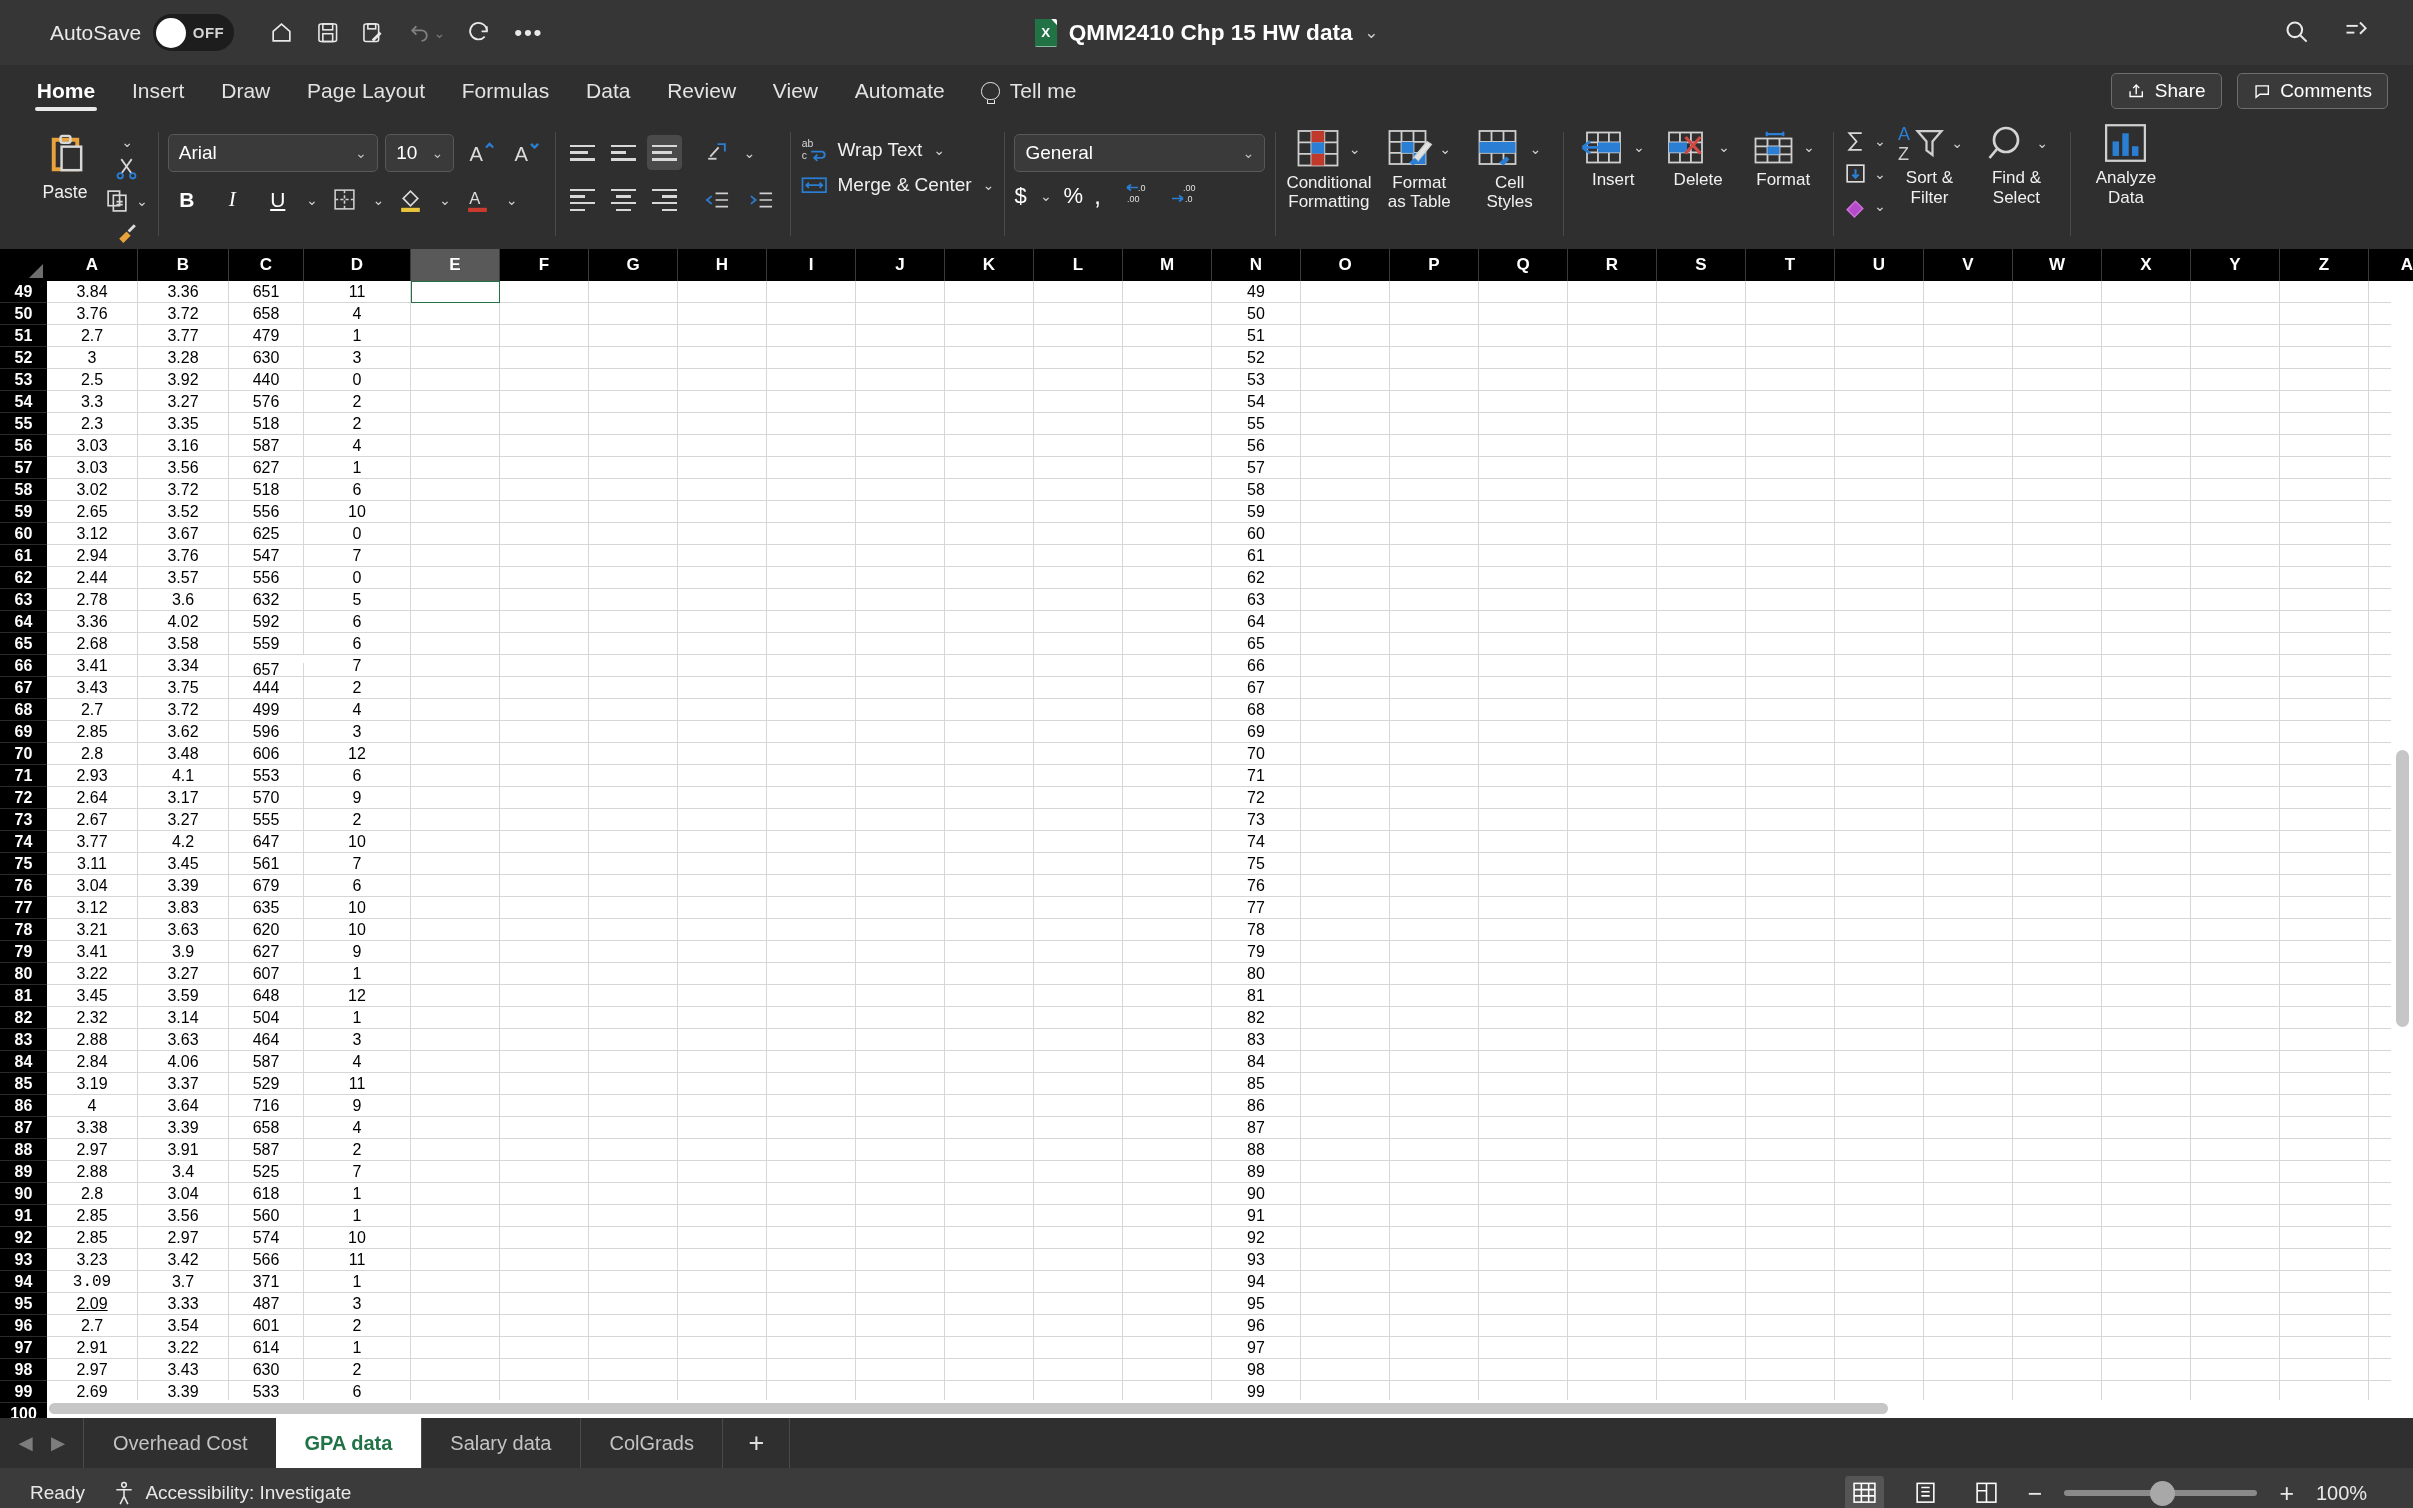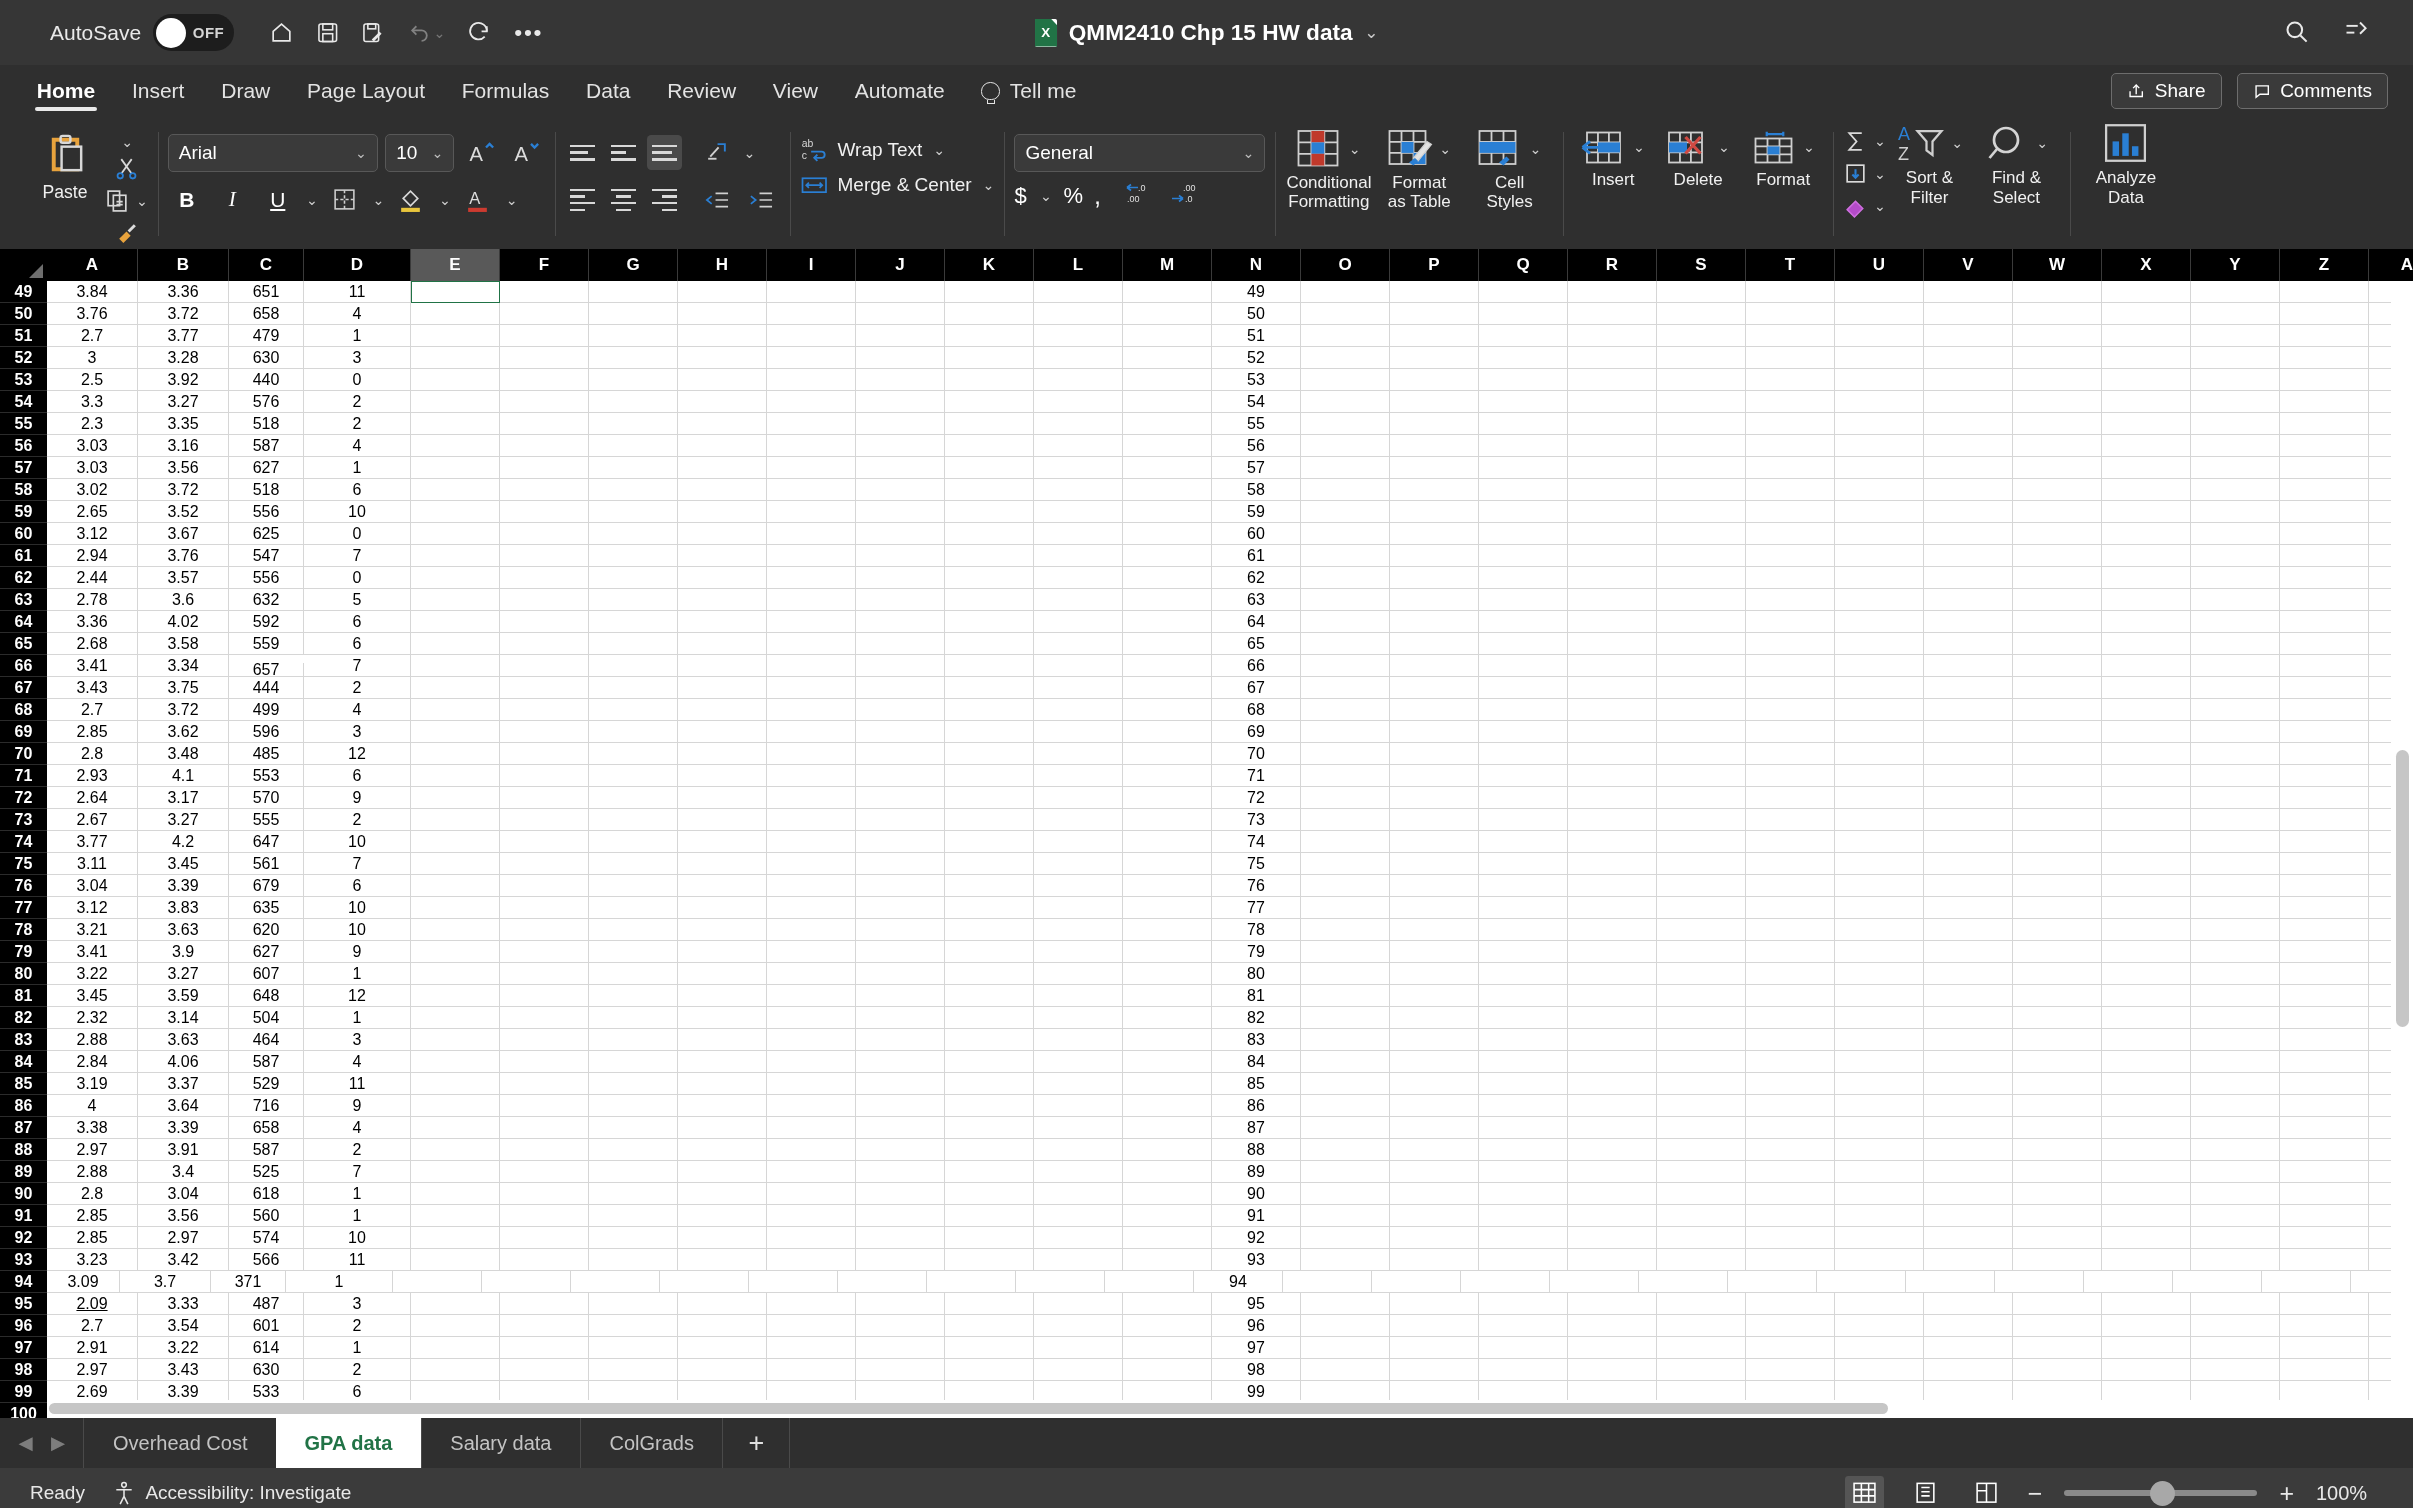--- a/index.html
+++ b/index.html
@@ -1365,21 +1365,21 @@
           <div class="cell empty" style="width: 89px;"></div>
           <div class="cell empty" style="width: 89px;"></div>
           <div class="cell empty" style="width: 89px;"></div>
           <div class="cell empty" style="width: 89px;"></div>
           <div class="cell empty" style="width: 89px;"></div>
           <div class="cell empty" style="width: 89px;"></div>
         </div>
         <div class="row">
           <div class="cell" style="width: 91px;">2.8</div>
           <div class="cell" style="width: 91px;">3.48</div>
-          <div class="cell" style="width: 75px;">485</div>
+          <div class="cell" style="width: 75px;">606</div>
           <div class="cell" style="width: 107px;">12</div>
           <div class="cell empty" style="width: 89px;"></div>
           <div class="cell empty" style="width: 89px;"></div>
           <div class="cell empty" style="width: 89px;"></div>
           <div class="cell empty" style="width: 89px;"></div>
           <div class="cell empty" style="width: 89px;"></div>
           <div class="cell empty" style="width: 89px;"></div>
           <div class="cell empty" style="width: 89px;"></div>
           <div class="cell empty" style="width: 89px;"></div>
           <div class="cell empty" style="width: 89px;"></div>
@@ -2059,21 +2059,21 @@
           <div class="cell empty" style="width: 89px;"></div>
           <div class="cell empty" style="width: 89px;"></div>
           <div class="cell empty" style="width: 89px;"></div>
           <div class="cell empty" style="width: 89px;"></div>
           <div class="cell empty" style="width: 89px;"></div>
           <div class="cell empty" style="width: 89px;"></div>
           <div class="cell empty" style="width: 89px;"></div>
           <div class="cell empty" style="width: 89px;"></div>
         </div>
         <div class="row">
-          <div class="cell" style="width: 73px;">3.09</div>
+          <div class="cell" style="width: 91px; font-family: Liberation Mono, monospace;">3.09</div>
           <div class="cell" style="width: 91px;">3.7</div>
           <div class="cell" style="width: 75px;">371</div>
           <div class="cell" style="width: 107px;">1</div>
           <div class="cell empty" style="width: 89px;"></div>
           <div class="cell empty" style="width: 89px;"></div>
           <div class="cell empty" style="width: 89px;"></div>
           <div class="cell empty" style="width: 89px;"></div>
           <div class="cell empty" style="width: 89px;"></div>
           <div class="cell empty" style="width: 89px;"></div>
           <div class="cell empty" style="width: 89px;"></div>

